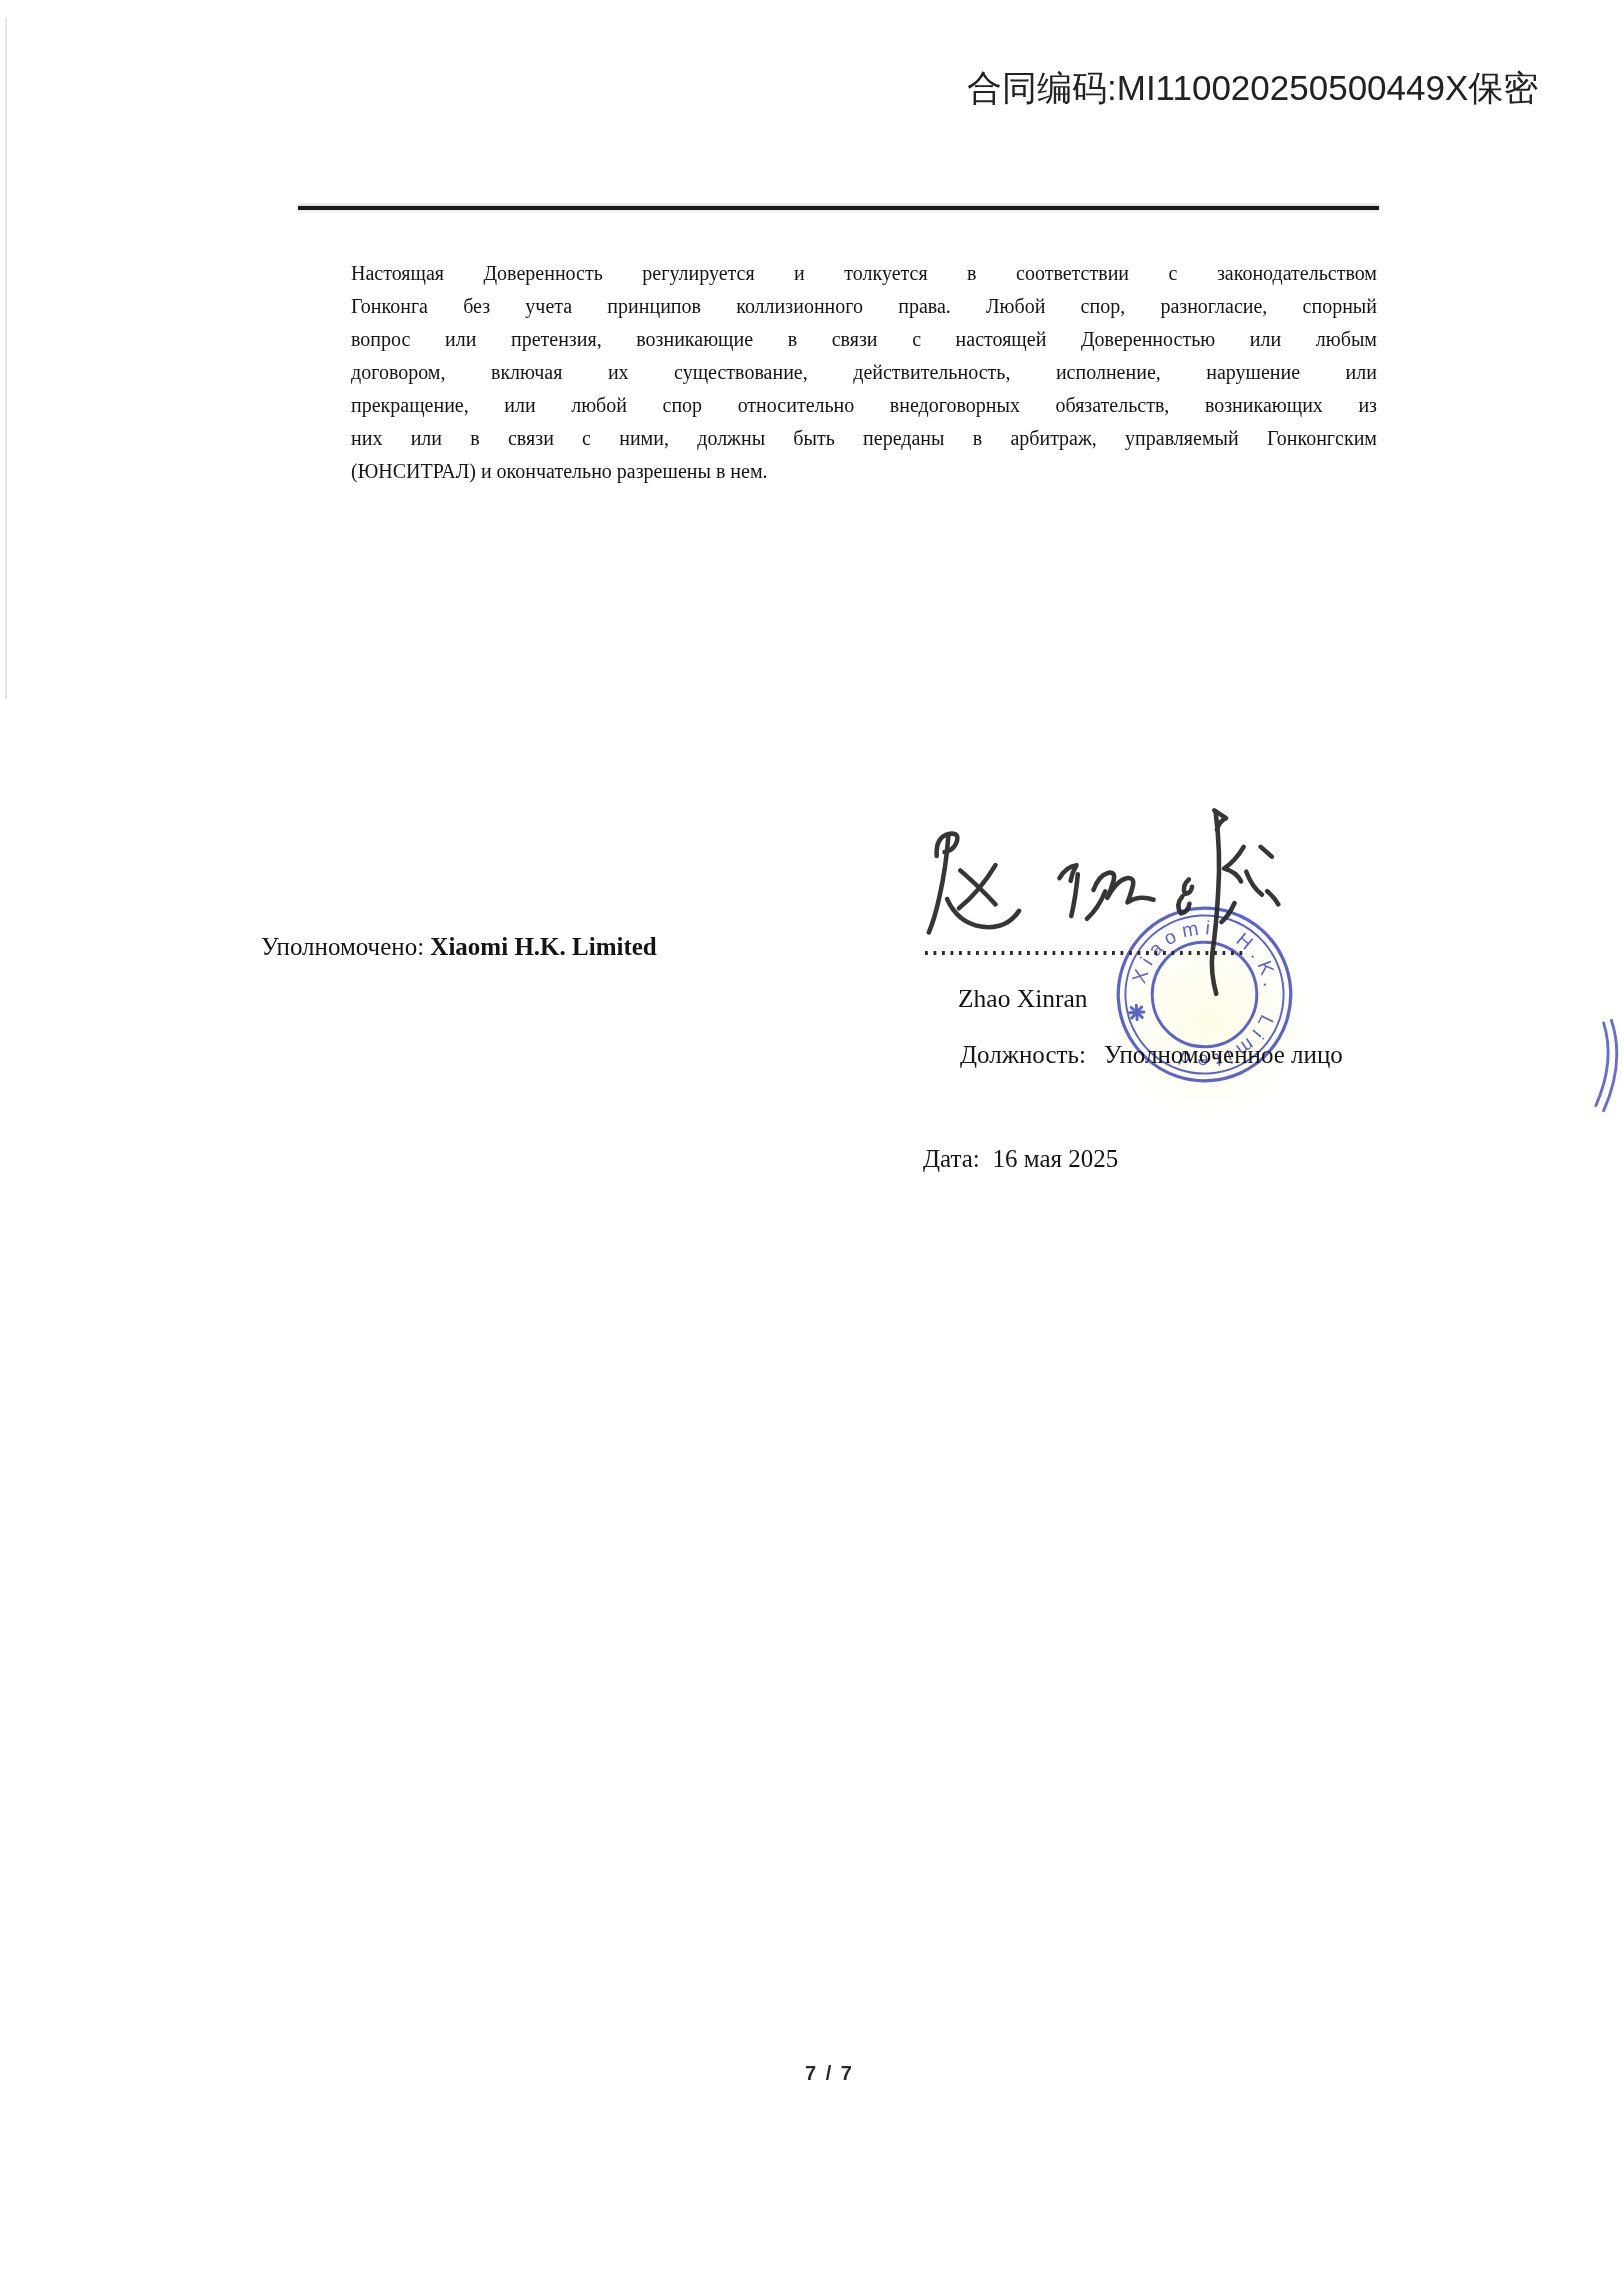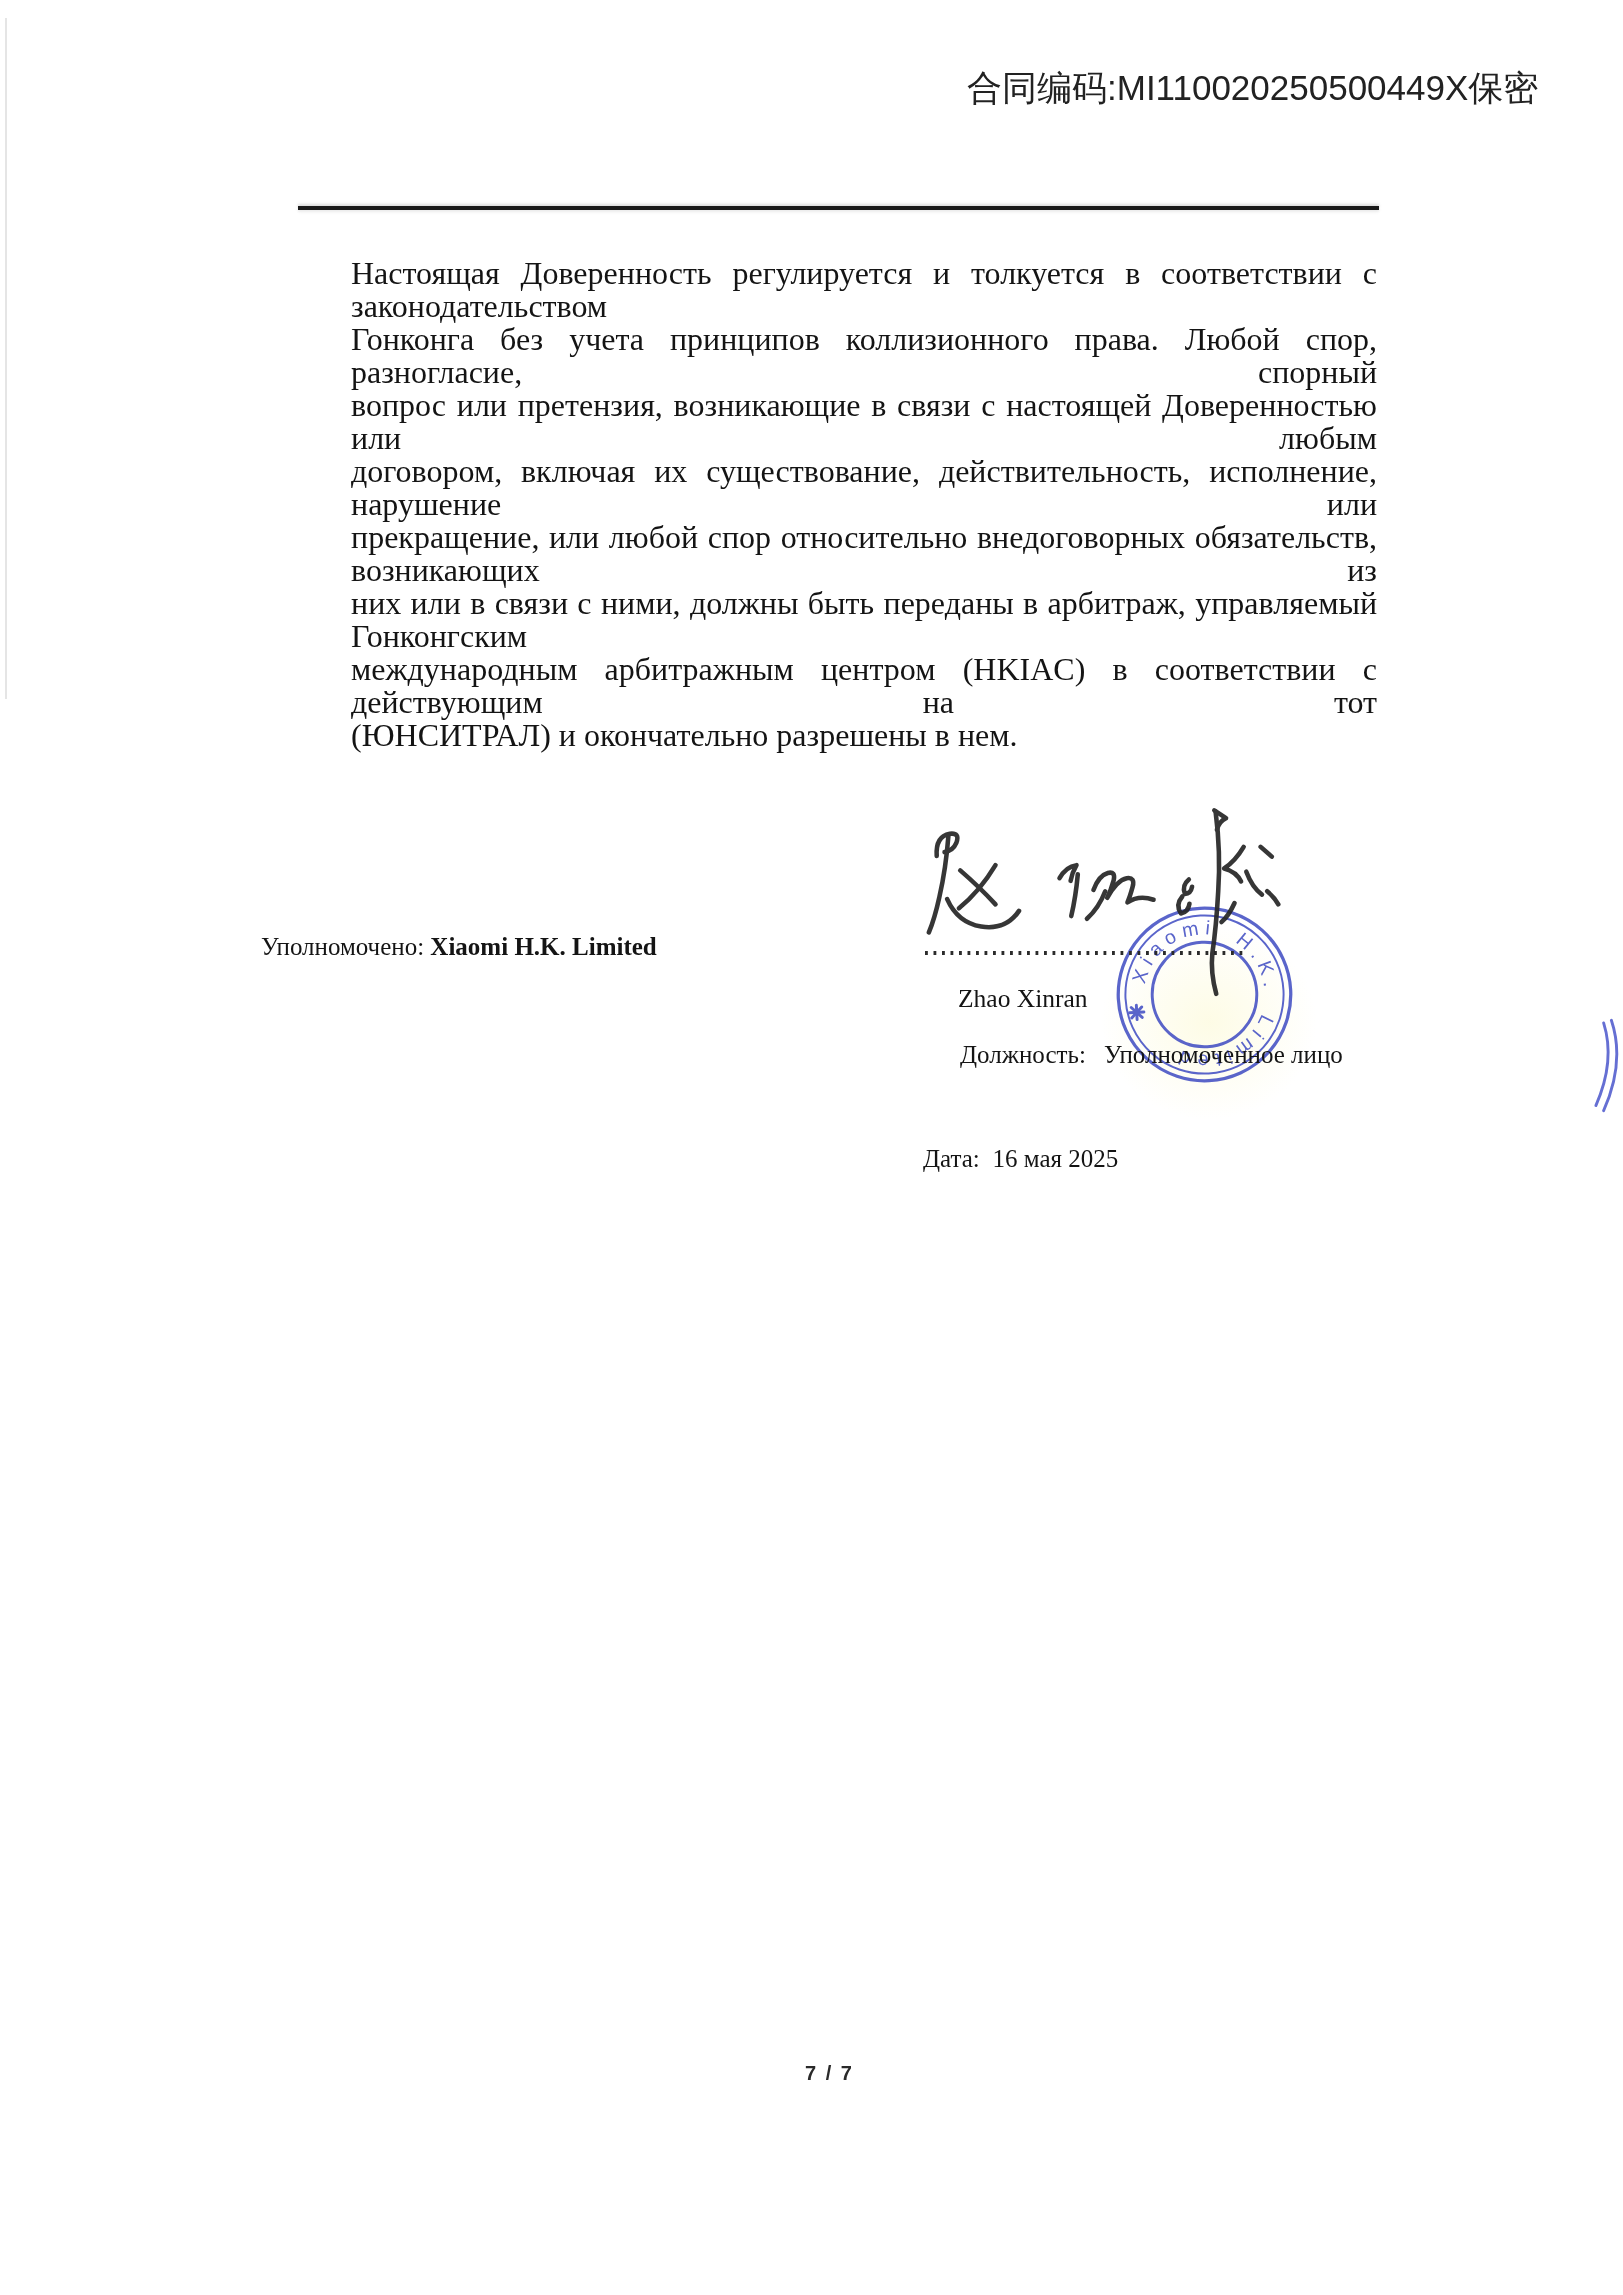--- a/index.html
+++ b/index.html
@@ -27,21 +27,21 @@
   
   .hrule {
     left:298px; top:206px; width:1081px; height:3.9px;
     background:#1a1a1a;
     box-shadow:0 -2px 2.6px rgba(120,120,120,.25), 0 2px 2.6px rgba(150,150,150,.18);
   }
 
   
   .paragraph { left:351px; top:257px; width:1026px; }
   .pline {
-    font-size:32px; line-height:33px;
+    font-size:20px; line-height:33px;
     text-align:justify; text-align-last:justify;
     white-space:normal; color:#141414;
   }
   .pline.last { text-align-last:left; }
 
   
   .auth-line {
     left:261px; top:933px; font-size:25px; white-space:nowrap; color:#141414;
   }
   .auth-line .company { font-weight:bold; }
@@ -87,21 +87,20 @@
 
 <div class="abs hrule"></div>
 
 <div class="abs paragraph">
   <div class="pline">Настоящая Доверенность регулируется и толкуется в соответствии с законодательством</div>
   <div class="pline">Гонконга без учета принципов коллизионного права. Любой спор, разногласие, спорный</div>
   <div class="pline">вопрос или претензия, возникающие в связи с настоящей Доверенностью или любым</div>
   <div class="pline">договором, включая их существование, действительность, исполнение, нарушение или</div>
   <div class="pline">прекращение, или любой спор относительно внедоговорных обязательств, возникающих из</div>
   <div class="pline">них или в связи с ними, должны быть переданы в арбитраж, управляемый Гонконгским</div>
-  <div class="pline">международным арбитражным центром (HKIAC) в соответствии с действующим на тот</div>
   <div class="pline last">(ЮНСИТРАЛ) и окончательно разрешены в нем.</div>
 </div>
 
 <div class="abs auth-line">
   <span>Уполномочено:</span>
   <span class="company">Xiaomi H.K. Limited</span>
 </div>
 
 <div class="abs stamp-halo"></div>
 

